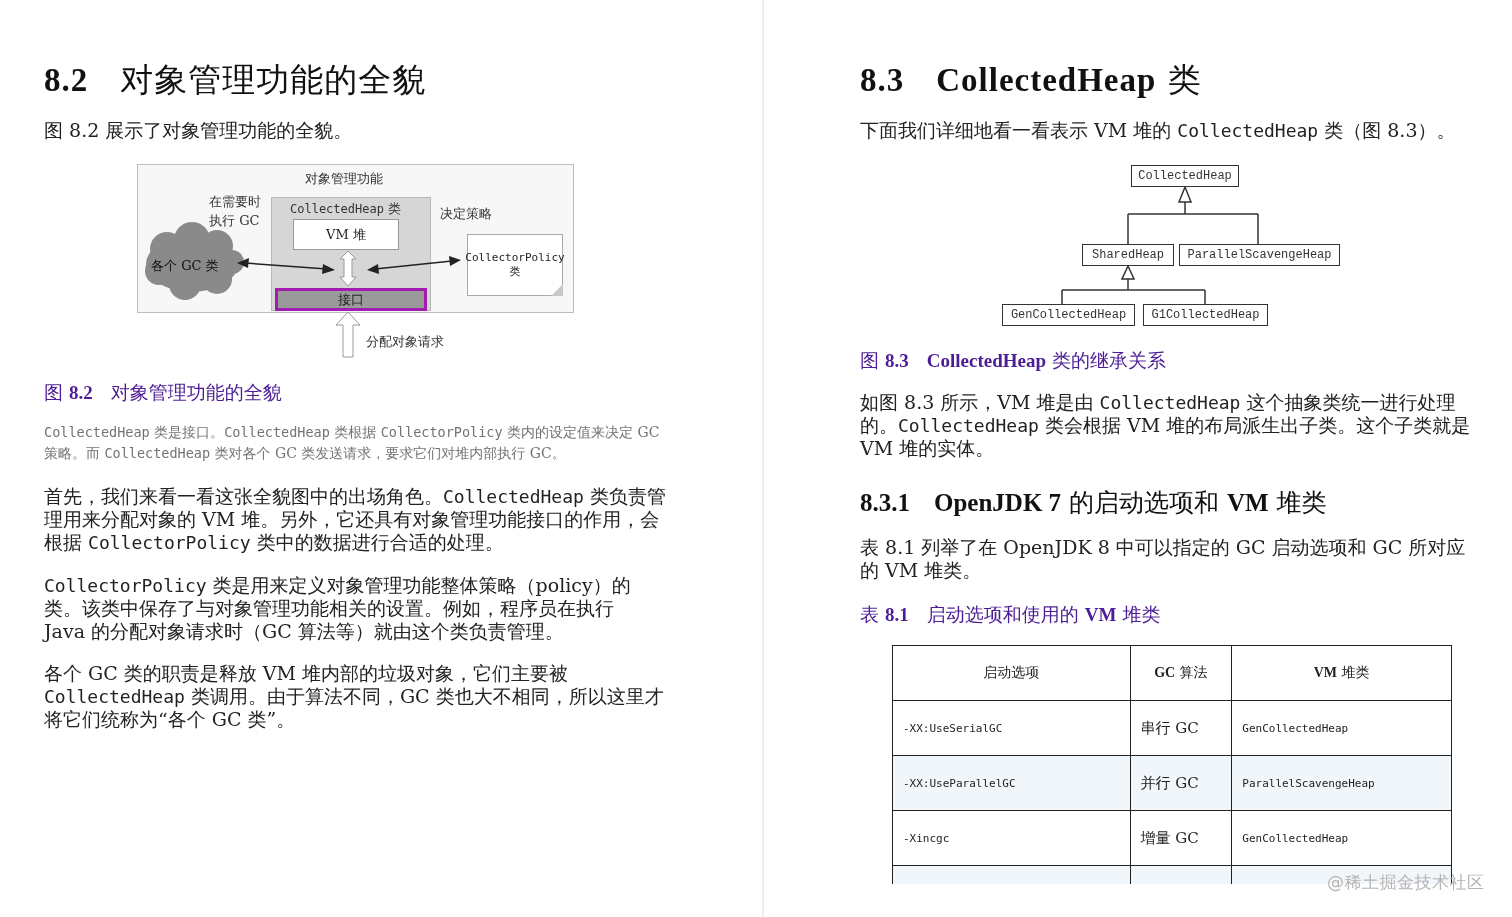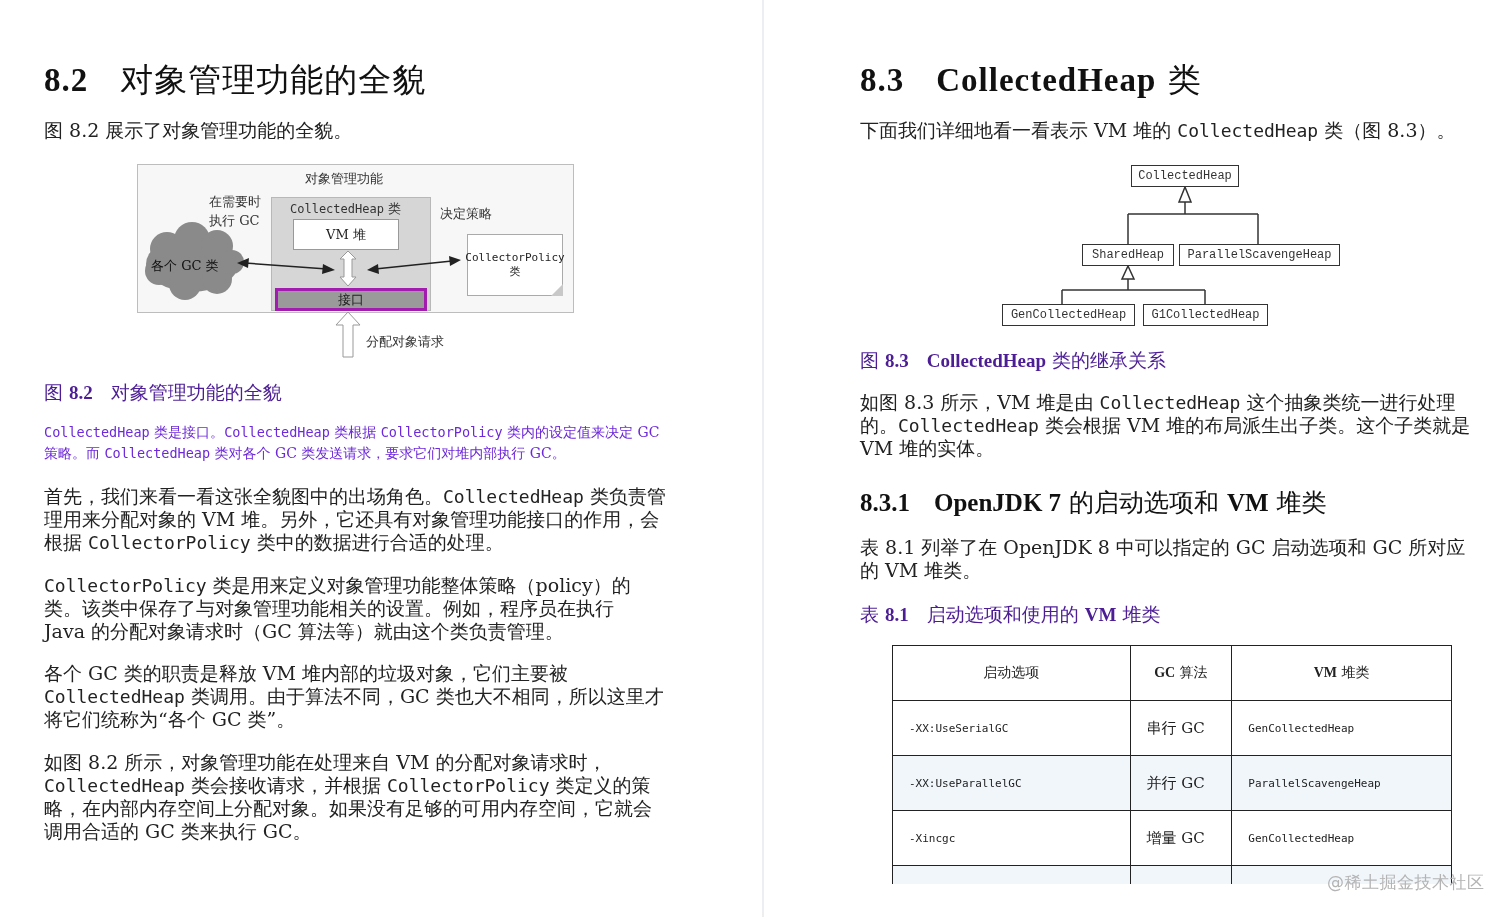--- a/index.html
+++ b/index.html
@@ -14,21 +14,21 @@
 
   h1.sec { margin:0; font-size:33px; font-weight:normal; letter-spacing:1px; color:#111; white-space:nowrap; }
   h1.sec .num { font-weight:bold; font-family:"Liberation Serif", serif; margin-right:32px; }
   h1.sec .b { font-weight:bold; font-family:"Liberation Serif", serif; }
   h2.sub { margin:0; font-size:25px; font-weight:normal; color:#111; white-space:nowrap; }
   h2.sub .num { font-weight:bold; font-family:"Liberation Serif", serif; margin-right:24px; }
   h2.sub .b { font-weight:bold; font-family:"Liberation Serif", serif; }
 
   p.body { margin:0; font-size:19px; line-height:23px; color:#222; }
   p.body .mono { font-size:18px; }
-  p.note { margin:0; font-size:14px; line-height:21px; color:#6d28d9; }
+  p.note { margin:0; font-size:14px; line-height:21px; color:#737373; }
   p.note .mono { font-size:13.5px; }
   .caption { font-size:19px; color:#4c1d95; white-space:nowrap; }
   .caption .lbl { margin-right:18px; }
   .caption b { font-family:"Liberation Serif", serif; }
 
   
   .fig82 { position:absolute; left:137px; top:164px; width:437px; height:196px; }
   .fig82 .frame { position:absolute; left:0; top:0; width:435px; height:147px; border:1.5px solid #bdbdbd; background:#f7f7f7; }
   .fig82 .t { position:absolute; font-size:13px; color:#333; white-space:nowrap; }
   .fig82 .heapbox { position:absolute; left:134px; top:33px; width:160px; height:114px; background:#d6d6d6; border:1px solid #b8b8b8; box-sizing:border-box; }
@@ -37,21 +37,21 @@
   .fig82 .policy { position:absolute; left:330px; top:70px; width:96px; height:62px; background:#fff; border:1px solid #aaa; box-sizing:border-box; display:flex; flex-direction:column; align-items:center; justify-content:center; font-size:11px; text-align:center; }
   .fig82 svg { position:absolute; left:0; top:0; }
 
   
   .fig83 { position:absolute; left:1000px; top:162px; width:345px; height:168px; }
   .fig83 .node { position:absolute; border:1.5px solid #333; background:#fff; box-sizing:border-box; font-family:"Liberation Mono", monospace; font-size:12px; color:#333; display:flex; align-items:center; justify-content:center; white-space:nowrap; }
   .fig83 svg { position:absolute; left:0; top:0; }
 
   
   table.t81 { position:absolute; left:892px; top:645px; border-collapse:collapse; width:560px; }
-  table.t81 th, table.t81 td { border:1.5px solid #222; height:54px; padding:0 16px; text-align:left; vertical-align:middle;margin-left:45px; }
+  table.t81 th, table.t81 td { border:1.5px solid #222; height:54px; padding:0 10px; text-align:left; vertical-align:middle;margin-left:45px; }
   table.t81 th { font-weight:normal; font-size:14px; text-align:center; }
   table.t81 th b { font-family:"Liberation Serif", serif; }
   table.t81 td.opt { font-family:"DejaVu Sans Mono", monospace; font-size:11px; }
   table.t81 td.alg { font-size:15px; }
   table.t81 td.cls { font-family:"DejaVu Sans Mono", monospace; font-size:11px; }
   table.t81 tr.alt td { background:#f1f6fb; }
   table.t81 tr.cut td { height:18px; border-bottom:none; }
 
   .watermark { position:absolute; left:1327px; top:871px; font-family:"DejaVu Sans", sans-serif; font-size:17px; color:#b4b4b4; white-space:nowrap; letter-spacing:0.5px; }
 </style>
@@ -119,21 +119,20 @@
   </div>
 
   <p class="note abs" style="left:44px; top:422px; width:620px;"><span class="mono">CollectedHeap</span><span> 类是接口。</span><span class="mono">CollectedHeap</span><span> 类根据 </span><span class="mono">CollectorPolicy</span><span> 类内的设定值来决定 GC 策略。而 </span><span class="mono">CollectedHeap</span><span> 类对各个 GC 类发送请求，要求它们对堆内部执行 GC。</span></p>
 
   <p class="body abs" style="left:44px; top:485px; width:622px;"><span>首先，我们来看一看这张全貌图中的出场角色。</span><span class="mono">CollectedHeap</span><span> 类负责管理用来分配对象的 VM 堆。另外，它还具有对象管理功能接口的作用，会根据 </span><span class="mono">CollectorPolicy</span><span> 类中的数据进行合适的处理。</span></p>
 
   <p class="body abs" style="left:44px; top:574px; width:610px;"><span class="mono">CollectorPolicy</span><span> 类是用来定义对象管理功能整体策略（policy）的类。该类中保存了与对象管理功能相关的设置。例如，程序员在执行 Java 的分配对象请求时（GC 算法等）就由这个类负责管理。</span></p>
 
   <p class="body abs" style="left:44px; top:662px; width:622px;"><span>各个 GC 类的职责是释放 VM 堆内部的垃圾对象，它们主要被 </span><span class="mono">CollectedHeap</span><span> 类调用。由于算法不同，GC 类也大不相同，所以这里才将它们统称为“各个 GC 类”。</span></p>
 
-  <p class="body abs" style="left:44px; top:751px; width:622px;"><span>如图 8.2 所示，对象管理功能在处理来自 VM 的分配对象请求时，</span><span class="mono">CollectedHeap</span><span> 类会接收请求，并根据 </span><span class="mono">CollectorPolicy</span><span> 类定义的策略，在内部内存空间上分配对象。如果没有足够的可用内存空间，它就会调用合适的 GC 类来执行 GC。</span></p>
 </div>
 
 <div class="divider"></div>
 
 <div class="page page-right"></div>
 
 <h1 class="sec abs" style="left:860px; top:58px;">
   <span class="num">8.3</span><span class="b">CollectedHeap</span><span> 类</span>
 </h1>
 

